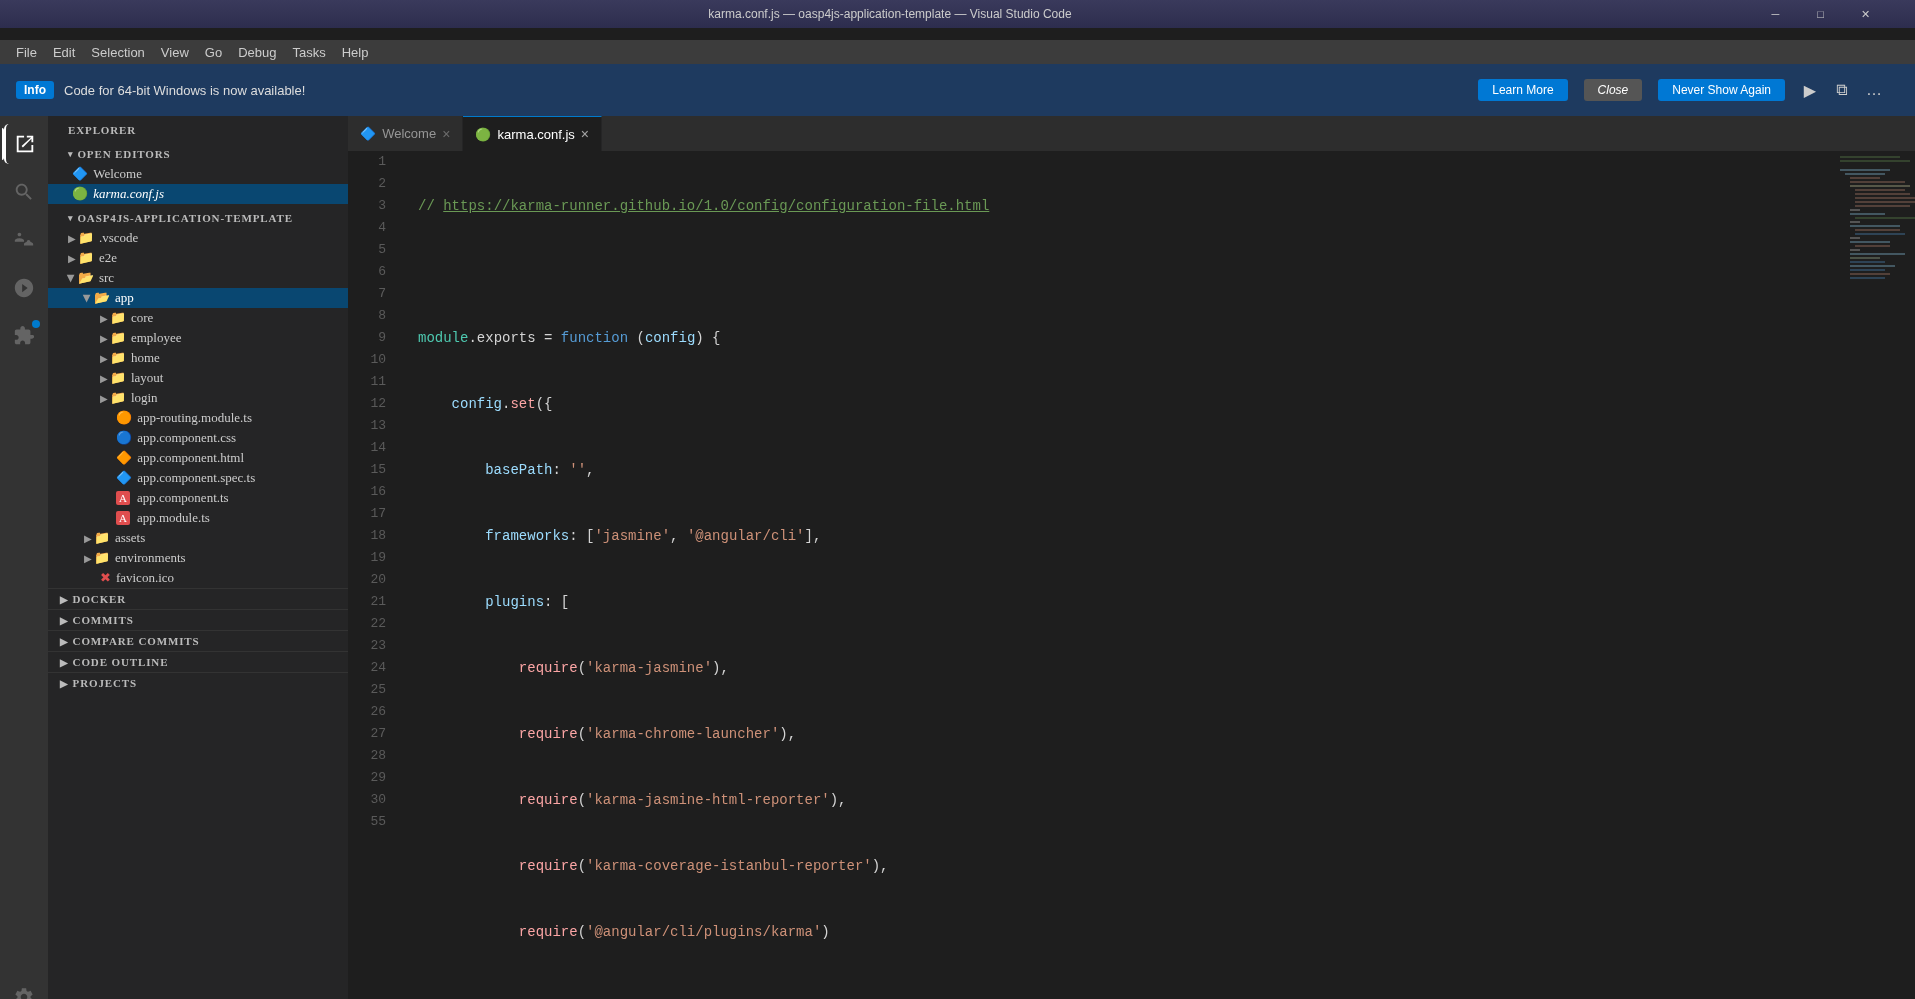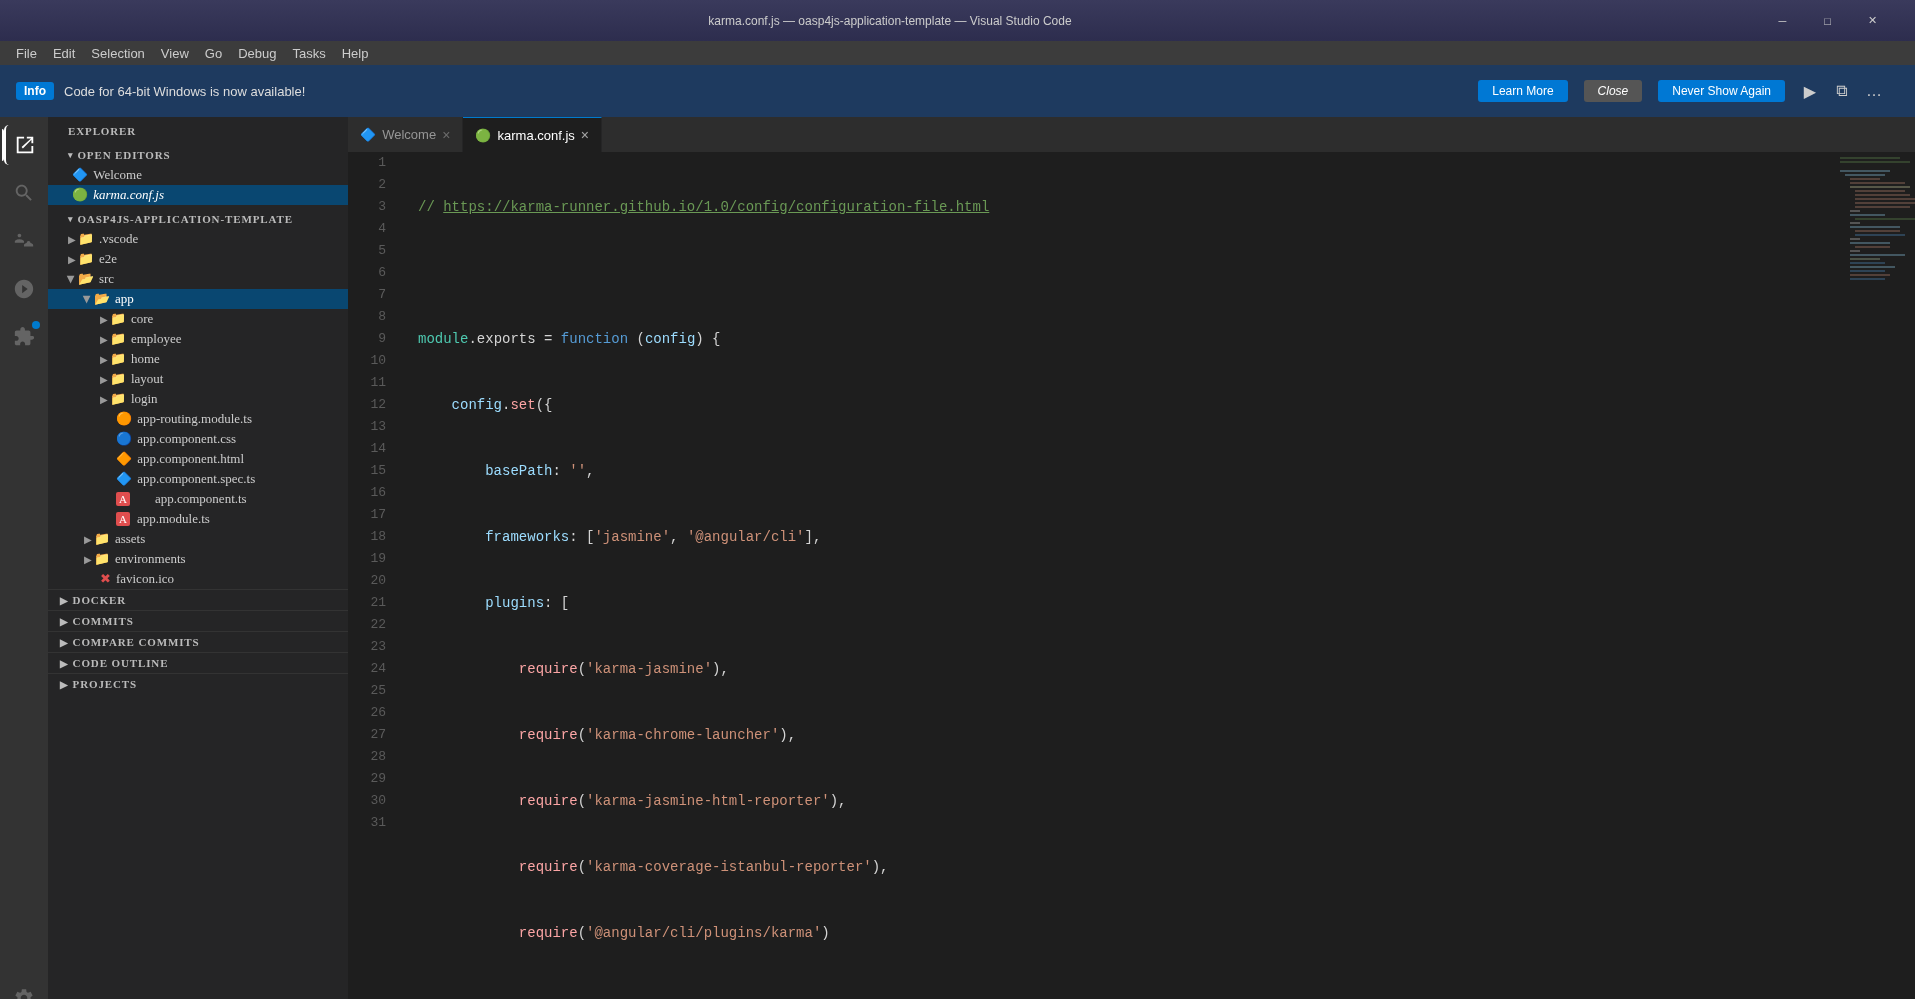--- a/index.html
+++ b/index.html
@@ -1,43 +1,44 @@
 <!DOCTYPE html>
 <html><head>
   <meta charset="utf-8">
   <style>
     * { margin: 0; padding: 0; box-sizing: border-box; }
     body { font-family: 'Segoe UI', sans-serif; background: #1e1e1e; color: #ccc; width: 1915px; height: 999px; overflow: hidden; }
 
     
     #titlebar {
-      height: 41px;
+      height: 28px;
       background: linear-gradient(to bottom, #3a3a5c, #2d2d4e);
       display: flex;
       align-items: center;
-      padding: 0 20px;
+      padding: 0 27px;
       font-size: 12px;
       color: #ddd;
       user-select: none;
     }
     .titlebar-btn {
       width: 45px; height: 28px;
       display: flex; align-items: center; justify-content: center;
       font-size: 11px; color: #ccc; cursor: pointer;
     }
 
     
     #menubar {
       height: 24px;
       background: #3c3c3c;
       display: flex;
       align-items: center;
       padding: 0 8px;
       font-size: 13px;
       color: #ccc;
+      margin-top: 12px;
     }
     .menu-item {
       padding: 2px 8px;
       cursor: pointer;
       border-radius: 3px;
     }
 
     
     #notification-bar {
       height: 52px;
@@ -424,21 +425,21 @@
     <div class="sidebar-item" style="padding-left:68px;">
       <span style="color:#e34c26;margin-right:5px;font-size:13px;">🔶</span>
       <span>app.component.html</span>
     </div>
     <div class="sidebar-item" style="padding-left:68px;">
       <span style="color:#007acc;margin-right:5px;font-size:13px;">🔷</span>
       <span>app.component.spec.ts</span>
     </div>
     <div class="sidebar-item" style="padding-left:68px;">
       <span style="color:#e04e4e;margin-right:5px;font-size:13px;background:#e04e4e;color:white;padding:1px 3px;border-radius:2px;font-size:11px;">A</span>
-      <span style="margin-left:20px;">app.component.ts</span>
+      <span style="margin-left:2px;">app.component.ts</span>
     </div>
     <div class="sidebar-item" style="padding-left:68px;">
       <span style="color:#e04e4e;margin-right:5px;font-size:13px;background:#e04e4e;color:white;padding:1px 3px;border-radius:2px;font-size:11px;">A</span>
       <span style="margin-left:2px;">app.module.ts</span>
     </div>
     <div class="sidebar-item" style="padding-left:36px;">
       <span class="arrow">▶</span>
       <span style="color:#6c9ef8;margin-right:4px;">📁</span>
       <span>assets</span>
     </div>
@@ -514,21 +515,21 @@
         <div class="line-num">21</div>
         <div class="line-num">22</div>
         <div class="line-num">23</div>
         <div class="line-num">24</div>
         <div class="line-num">25</div>
         <div class="line-num">26</div>
         <div class="line-num">27</div>
         <div class="line-num">28</div>
         <div class="line-num">29</div>
         <div class="line-num">30</div>
-        <div class="line-num">31</div>
+        <div class="line-num">55</div>
       </div>
 
       <div id="code-content">
         <div class="code-line"><span class="c-comment">// </span><span class="c-link">https://karma-runner.github.io/1.0/config/configuration-file.html</span></div>
         <div class="code-line">&nbsp;</div>
         <div class="code-line"><span class="c-module">module</span><span class="c-white">.exports = </span><span class="c-keyword">function</span><span class="c-white"> (</span><span class="c-var">config</span><span class="c-white">) {</span></div>
         <div class="code-line"><span class="c-white">    </span><span class="c-var">config</span><span class="c-white">.</span><span class="c-fn">set</span><span class="c-white">({</span></div>
         <div class="code-line"><span class="c-white">        </span><span class="c-prop">basePath</span><span class="c-white">: </span><span class="c-str">''</span><span class="c-white">,</span></div>
         <div class="code-line"><span class="c-white">        </span><span class="c-prop">frameworks</span><span class="c-white">: [</span><span class="c-str">'jasmine'</span><span class="c-white">, </span><span class="c-str">'@angular/cli'</span><span class="c-white">],</span></div>
         <div class="code-line"><span class="c-white">        </span><span class="c-prop">plugins</span><span class="c-white">: [</span></div>

